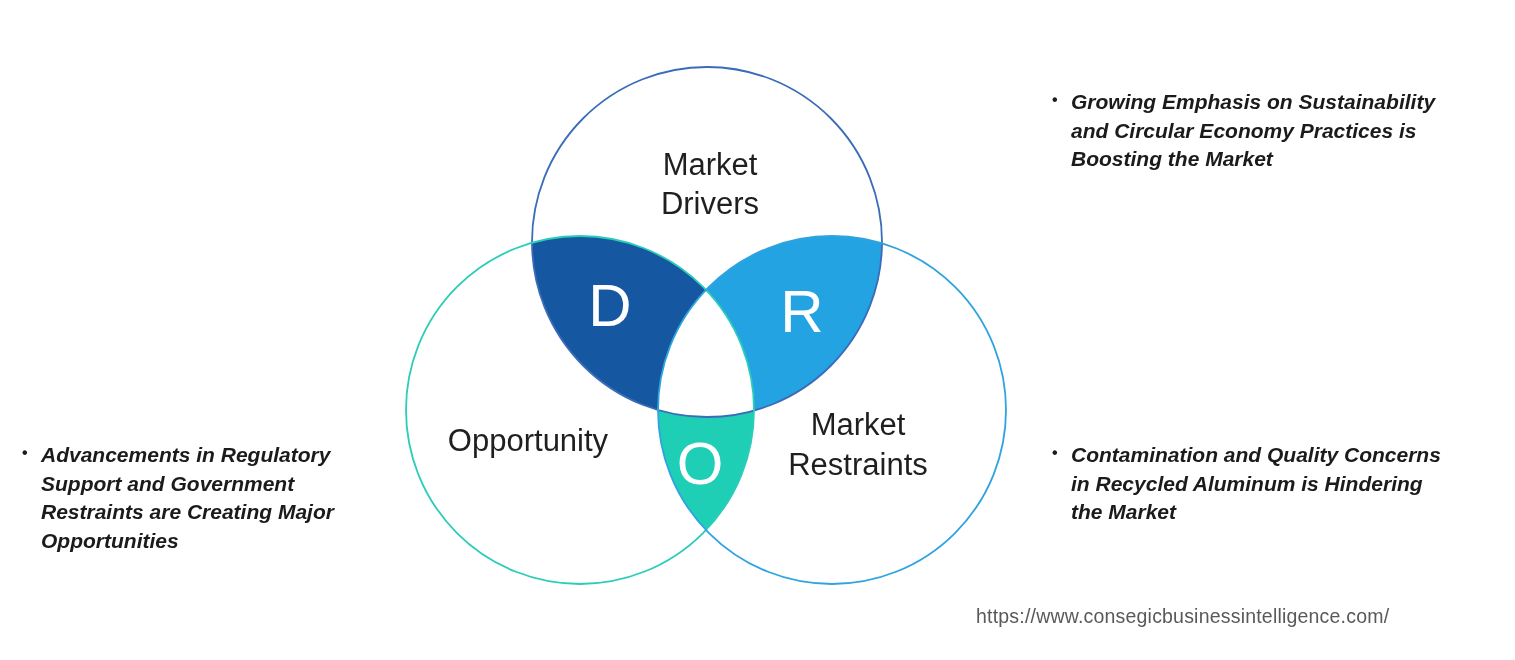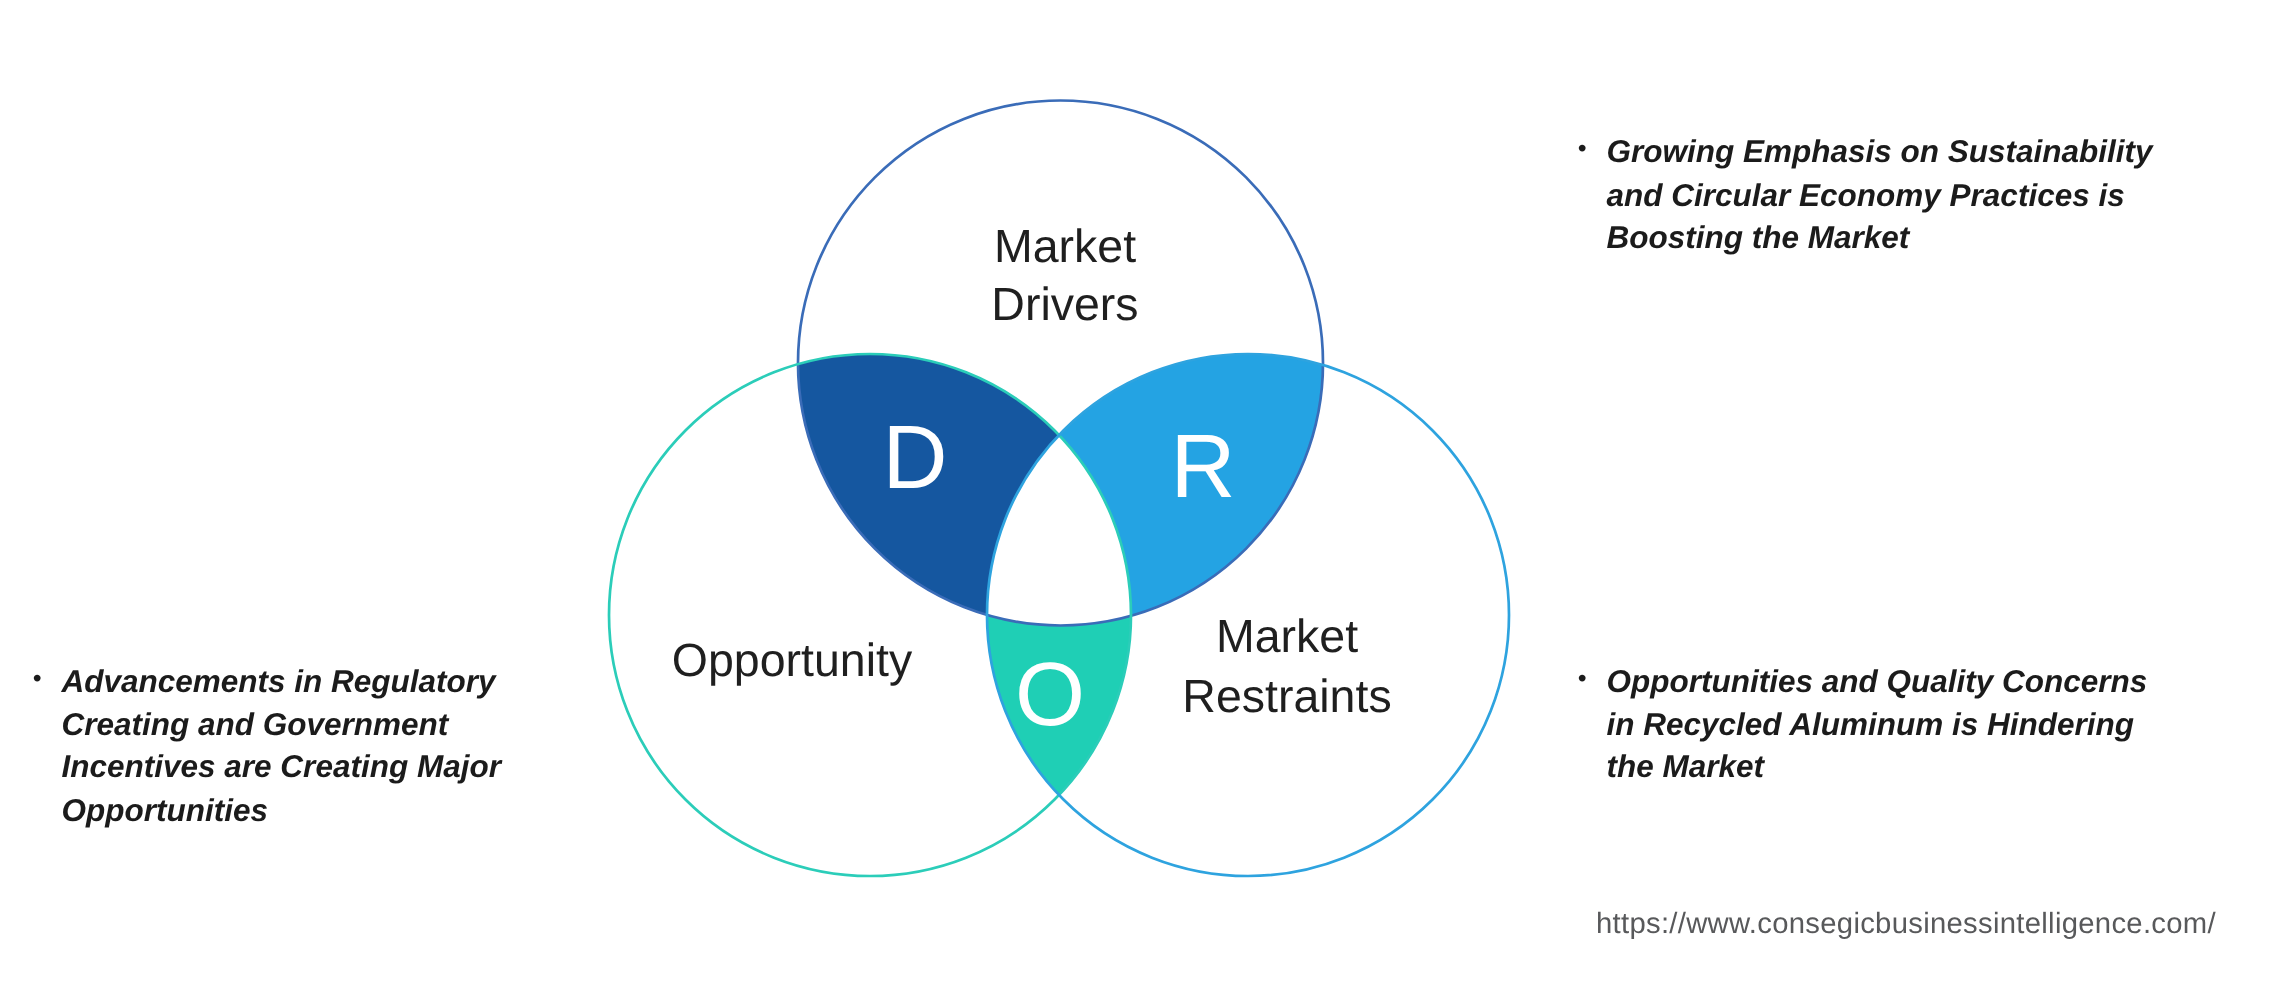--- a/index.html
+++ b/index.html
@@ -19,21 +19,21 @@
     position:relative;top:-2px;
   }
   .bullet .txt{flex:1 1 auto;font-style:italic;}
   .bullet-left{left:22px;top:441px;width:352px;}
   .bullet-left .txt{max-width:333px;}
   .bullet-right-top{left:1052px;top:88px;width:404px;}
   .bullet-right-top .txt{max-width:385px;}
   .bullet-right-bottom{left:1052px;top:441px;width:404px;}
   .bullet-right-bottom .txt{max-width:385px;}
   .source-url{
-    position:absolute;left:1064px;top:605px;
+    position:absolute;left:976px;top:605px;
     font-size:19.5px;color:#58595b;font-weight:400;letter-spacing:0.2px;text-align:center;
   }
 </style>
 </head>
 <body>
 
 <svg class="venn-svg" width="1515" height="660" viewBox="0 0 1515 660">
   <defs>
     <clipPath id="clipTop">
         <circle cx="707" cy="242" r="175"></circle>
@@ -76,26 +76,26 @@
   <text class="vlabel" x="858" y="424" dominant-baseline="central">Market</text>
   <text class="vlabel" x="858" y="464" dominant-baseline="central">Restraints</text>
 
   <text class="vletter" x="610" y="305" dominant-baseline="central">D</text>
   <text class="vletter" x="802" y="311" dominant-baseline="central">R</text>
   <text class="vletter" x="700" y="463" dominant-baseline="central">O</text>
 </svg>
 
 <div class="bullet bullet-left">
   <span class="dot">•</span>
-  <span class="txt">Advancements in Regulatory Creating and Government Incentives are Creating Major Opportunities</span>
+  <span class="txt">Advancements in Regulatory Support and Government Restraints are Creating Major Opportunities</span>
 </div>
 
 <div class="bullet bullet-right-top">
   <span class="dot">•</span>
   <span class="txt">Growing Emphasis on Sustainability and Circular Economy Practices is Boosting the Market</span>
 </div>
 
 <div class="bullet bullet-right-bottom">
   <span class="dot">•</span>
-  <span class="txt">Opportunities and Quality Concerns in Recycled Aluminum is Hindering the Market</span>
+  <span class="txt">Contamination and Quality Concerns in Recycled Aluminum is Hindering the Market</span>
 </div>
 
 <div class="source-url">https://www.consegicbusinessintelligence.com/</div>
 
 </body></html>

